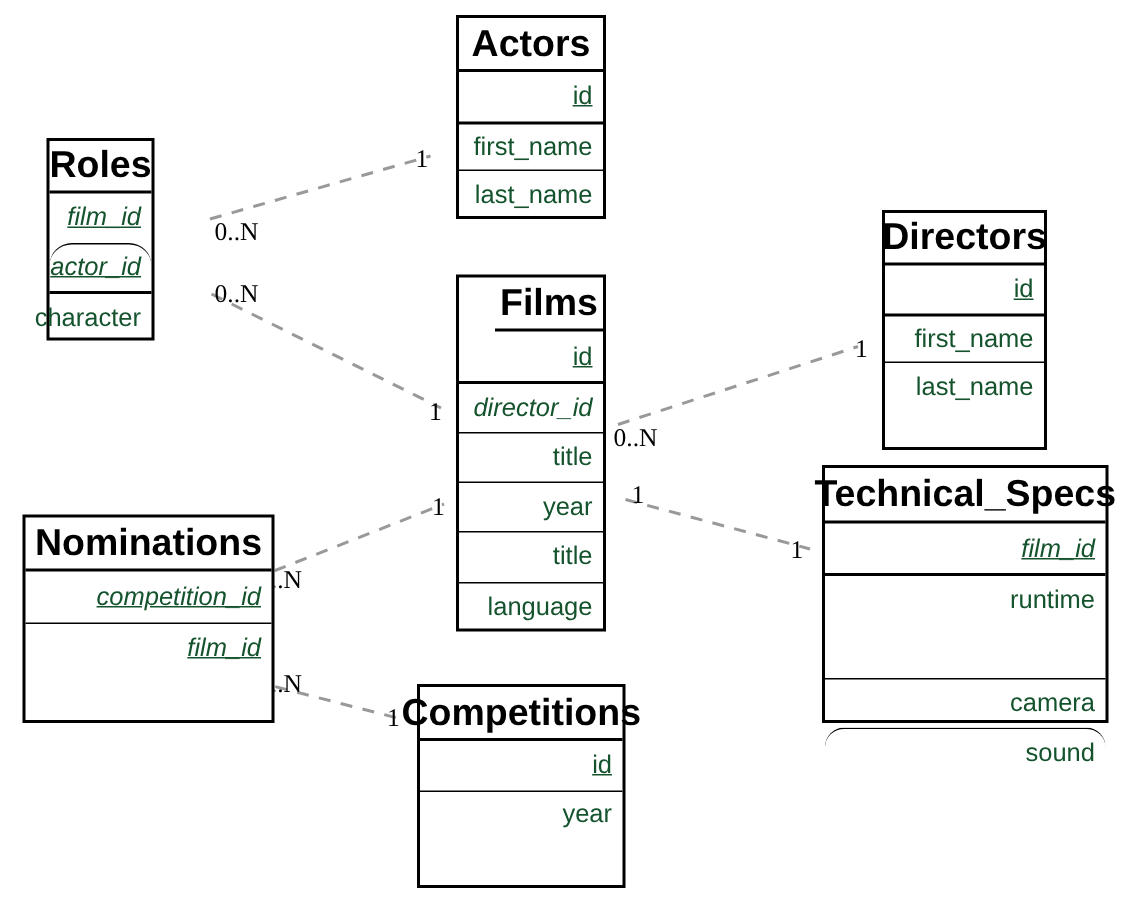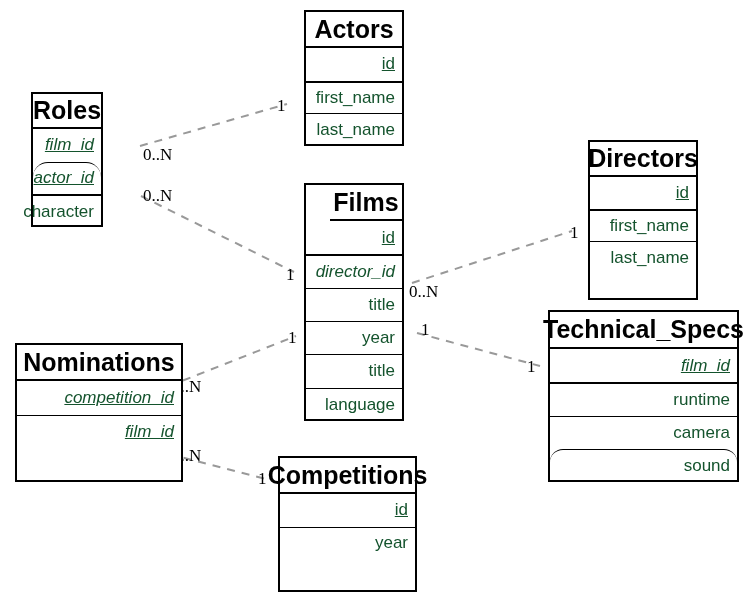--- a/index.html
+++ b/index.html
@@ -156,21 +156,21 @@
         </div>
       </div>
       <div class="entity" style="left: 548px; top: 310px; width: 191px; height: 172px;">
         <div class="ent-title" style="height: 37px;">Technical_Specs</div>
         <div class="attr first-attr" style="height: 33.25px;">
           <span class="attr-text pkfk">film_id</span>
         </div>
         <div class="attr key-end" style="height: 33.25px;">
           <span class="attr-text plain">runtime</span>
         </div>
-        <div class="attr" style="height: 33.25px;">
+        <div class="attr" style="height: 33.25px; margin-top: 36px;">
           <span class="attr-text plain">camera</span>
         </div>
         <div class="attr" style="height: 33.25px; border-radius: 13px;">
           <span class="attr-text plain">sound</span>
         </div>
       </div>
       <div class="entity" style="left: 15px; top: 343px; width: 168px; height: 139px;">
         <div class="ent-title" style="height: 36px;">Nominations</div>
         <div class="attr first-attr" style="height: 33.6667px;">
           <span class="attr-text pkfk">competition_id</span>

